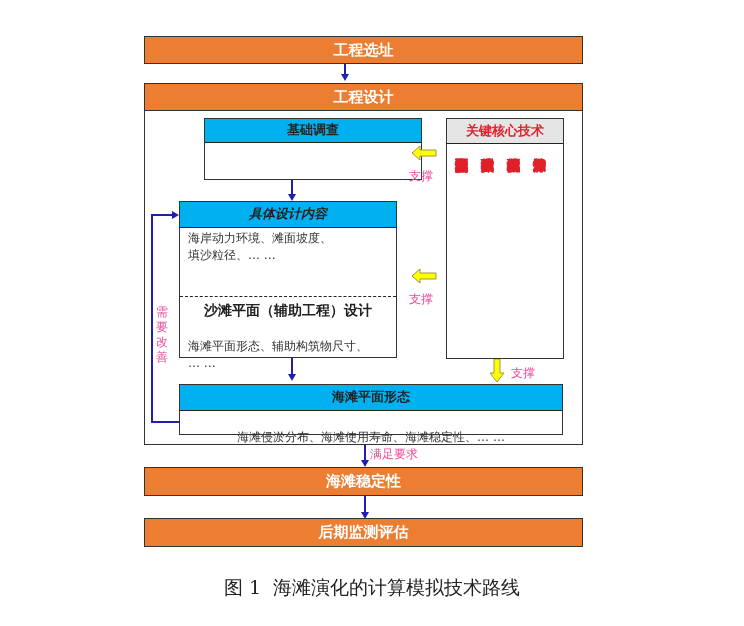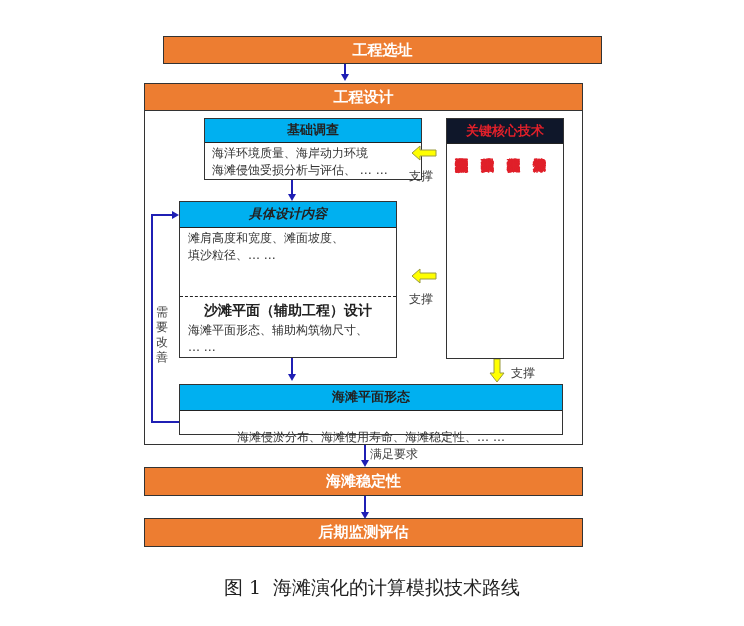--- a/index.html
+++ b/index.html
@@ -9,58 +9,54 @@
   .orange { background:#ED7D31; border:1.5px solid #333; color:#fff; font-weight:bold;
             font-size:15px; text-align:center; font-family:"DejaVu Serif", serif; }
   .blue-hdr { background:#00B0F0; border-bottom:1px solid #222; color:#222; font-weight:bold;
               font-size:13px; text-align:center; font-family:"DejaVu Serif", serif; }
   .panel { background:#fff; border:1.5px solid #333; }
   .body-txt { font-size:12px; line-height:17px; color:#333; }
   .vline { background:#1F1FB4; width:1.5px; }
   .hline { background:#1F1FB4; height:1.5px; }
   .arrow-down { width:0; height:0; border-left:4px solid transparent; border-right:4px solid transparent; border-top:7px solid #1F1FB4; }
   .arrow-right { width:0; height:0; border-top:4px solid transparent; border-bottom:4px solid transparent; border-left:7px solid #1F1FB4; }
-  .label { font-size:12px; color:#404040; }
+  .label { font-size:12px; color:#ec4899; }
   .vcol { writing-mode:vertical-rl; text-orientation:upright; color:#E0202A; font-weight:bold;
           font-size:13px; letter-spacing:0px; line-height:16px; font-family:"DejaVu Serif", serif; }
 </style>
 </head>
 <body>
 
-<div class="abs orange" style="left:144px;top:36px;width:439px;height:28px;line-height:26px;margin-left:19px;">
+<div class="abs orange" style="left:144px;top:36px;width:439px;height:28px;line-height:26px;">
   <span>工程选址</span>
 </div>
 <div class="abs vline" style="left:344px;top:64px;height:11px;"></div>
 <div class="abs arrow-down" style="left:341px;top:74px;"></div>
 
 <div class="abs panel" style="left:144px;top:83px;width:439px;height:362px;"></div>
 <div class="abs orange" style="left:144px;top:83px;width:439px;height:28px;line-height:26px;font-family:Liberation Serif, serif;">
   <span>工程设计</span>
 </div>
 
 <div class="abs panel" style="left:179px;top:118px;width:218px;height:62px;margin-left:25px;">
   <div class="blue-hdr" style="height:23px;line-height:22px;">基础调查</div>
-  <div class="body-txt" style="padding:2px 0 0 7px;">
-    <div>海洋环境质量、海岸动力环境</div>
-    <div>海滩侵蚀受损分析与评估、  … …</div>
-  </div>
 </div>
 <div class="abs vline" style="left:291px;top:180px;height:15px;"></div>
 <div class="abs arrow-down" style="left:288px;top:194px;"></div>
 
 <div class="abs panel" style="left:179px;top:201px;width:218px;height:157px;">
   <div class="blue-hdr" style="height:25px;line-height:24px;font-style:italic;">具体设计内容</div>
   <div style="height:68px;border-bottom:1px dashed #222;">
     <div class="body-txt" style="padding:2px 0 0 8px;">
-      <div>滩肩高度和宽度、滩面坡度、</div>
+      <div>海岸动力环境、滩面坡度、</div>
       <div>填沙粒径、… …</div>
     </div>
   </div>
   <div style="text-align:center;font-weight:bold;font-size:14px;padding-top:5px;font-family:'DejaVu Serif',serif;">沙滩平面（辅助工程）设计</div>
-  <div class="body-txt" style="padding:2px 0 8px 8px;">
+  <div class="body-txt" style="padding:2px 0 8px 8px;margin-top:16px;">
     <div>海滩平面形态、辅助构筑物尺寸、</div>
     <div>… …</div>
   </div>
 </div>
 <div class="abs vline" style="left:291px;top:358px;height:17px;"></div>
 <div class="abs arrow-down" style="left:288px;top:374px;"></div>
 
 <div class="abs vline" style="left:151px;top:214px;height:208px;"></div>
 <div class="abs hline" style="left:151px;top:214px;width:22px;"></div>
 <div class="abs arrow-right" style="left:172px;top:211px;"></div>
@@ -68,21 +64,21 @@
 <div class="abs label" style="left:156px;top:305px;width:14px;line-height:15px;word-break:break-all;font-size:12px;">
   <span>需要改善</span>
 </div>
 
 <div class="abs panel" style="left:179px;top:384px;width:384px;height:51px;">
   <div class="blue-hdr" style="height:25px;line-height:24px;">海滩平面形态</div>
   <div class="body-txt" style="text-align:center;padding-top:18px;">海滩侵淤分布、海滩使用寿命、海滩稳定性、… …</div>
 </div>
 
 <div class="abs panel" style="left:446px;top:118px;width:118px;height:241px;">
-  <div style="background:#0f172a;border-bottom:1px solid #222;color:#E0202A;font-weight:bold;font-size:13px;text-align:center;height:24px;line-height:23px;font-family:'DejaVu Serif',serif;">关键核心技术</div>
+  <div style="background:#e5e5e5;border-bottom:1px solid #222;color:#E0202A;font-weight:bold;font-size:13px;text-align:center;height:24px;line-height:23px;font-family:'DejaVu Serif',serif;">关键核心技术</div>
   <div style="position:relative;height:215px;">
     <div class="vcol abs" style="left:84px;top:4px;">海岸侵蚀评估方法和技术</div>
     <div class="vcol abs" style="left:58px;top:4px;">精细化环境水动力计算模拟技术</div>
     <div class="vcol abs" style="left:32px;top:4px;">动床物理模型实验技术</div>
     <div class="vcol abs" style="left:6px;top:4px;">海滩剖面和平面演化计算模拟方法</div>
   </div>
 </div>
 
 <svg class="abs" style="left:411px;top:145px;" width="26" height="16" viewBox="0 0 26 16">
   <polygon points="1,8 9,1 9,5 25,5 25,11 9,11 9,15" fill="#FFFF00" stroke="#9a9a40" stroke-width="1"></polygon>

